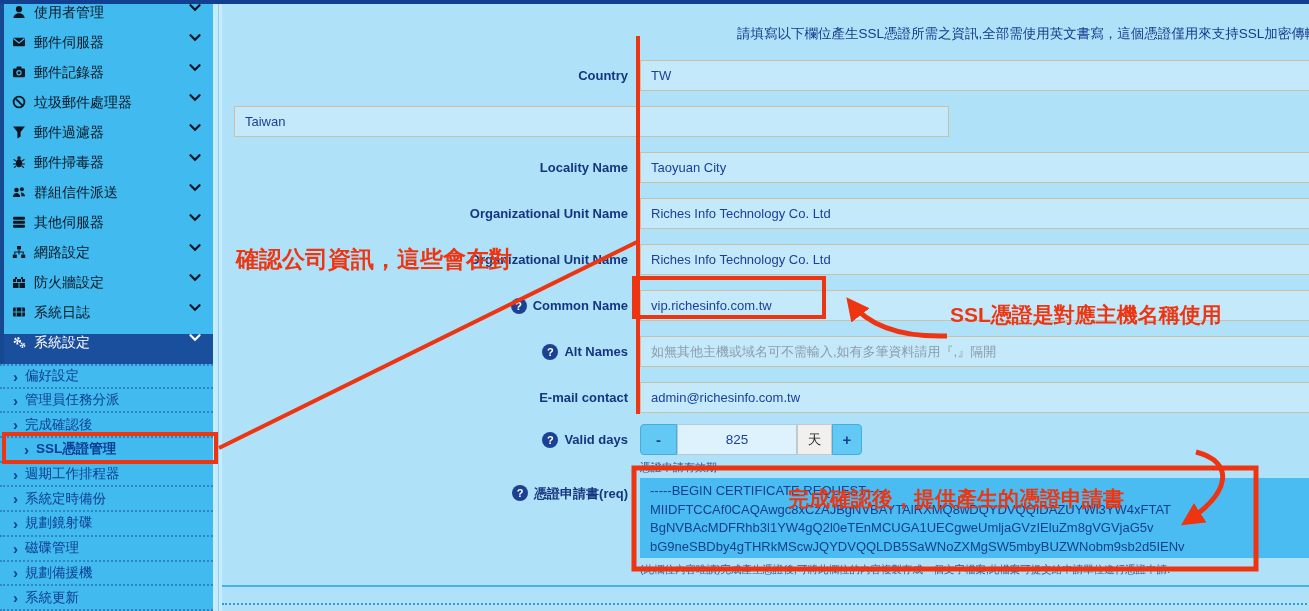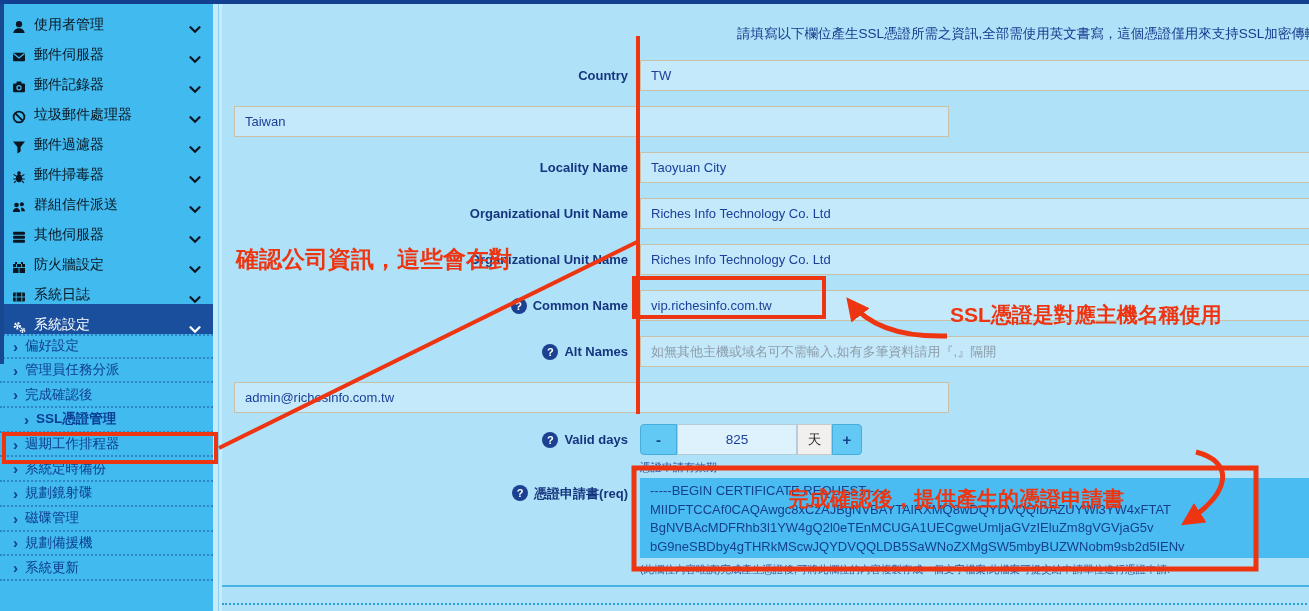--- a/index.html
+++ b/index.html
@@ -7,21 +7,21 @@
     width:1309px;height:611px;overflow:hidden;position:relative;
     background:#c6ebfa;
     font-family:"Liberation Sans","DejaVu Sans",sans-serif;
   }
   
   .top-strip{position:absolute;top:0;left:0;width:1309px;height:4px;background:#123f8f;z-index:6;}
   
   .sidebar{position:absolute;top:4px;left:0;width:213px;height:607px;background:#41baef;z-index:4;}
   .sidebar::before{content:"";position:absolute;left:0;top:0;width:4px;height:360px;background:#16498f;}
   .side-line{position:absolute;left:218px;top:4px;width:1px;height:607px;background:#8bd0ef;z-index:4;}
-  .nav-item{height:30px;display:flex;align-items:flex-end;padding:0 12px 0 11px;gap:8px;
+  .nav-item{height:30px;display:flex;align-items:flex-start;padding:0 12px 0 11px;gap:8px;
     color:#0a1622;font-size:14px;cursor:pointer;box-sizing:border-box;}
   .nav-item .nlabel{flex:1;white-space:nowrap;}
   .nav-item.active{background:#1a4f9e;color:#ffffff;}
   .nicon{width:15px;height:15px;display:inline-flex;align-items:center;justify-content:center;flex:none;}
   .chev{display:inline-flex;flex:none;}
   .sub-item{height:24.7px;display:flex;align-items:center;padding:0 10px 0 13px;gap:7px;
     font-size:13.5px;color:#0d3f92;border-bottom:2px dotted #2f86c4;box-sizing:border-box;cursor:pointer;}
   .sub-item.first{border-top:2px dotted #2f86c4;}
   .sub-item .arrow{font-size:15px;font-weight:bold;line-height:1;}
   .sub-item.active{font-weight:bold;padding-left:24px;color:#0a3e95;}
@@ -182,20 +182,36 @@
     <span class="nlabel">其他伺服器</span>
     <span class="chev">
         <svg width="12" height="8" viewBox="0 0 12 8">
           <path d="M1.5 1.2 6 5.8 10.5 1.2" stroke="#0a1622" stroke-width="2.2" fill="none" stroke-linecap="round"></path>
         </svg>
       </span>
   </div>
   <div class="nav-item">
     <span class="nicon">
         <svg width="14" height="14" viewBox="0 0 14 14">
+          <rect x="5" y="1" width="4" height="3.4" fill="#0a1622"></rect>
+          <rect x="0.8" y="9.6" width="4" height="3.4" fill="#0a1622"></rect>
+          <rect x="9.2" y="9.6" width="4" height="3.4" fill="#0a1622"></rect>
+          <path d="M7 4.4V7M2.8 9.6V7h8.4v2.6M7 7v2.6" stroke="#0a1622" stroke-width="1.1" fill="none"></path>
+        </svg>
+      </span>
+    <span class="nlabel">網路設定</span>
+    <span class="chev">
+        <svg width="12" height="8" viewBox="0 0 12 8">
+          <path d="M1.5 1.2 6 5.8 10.5 1.2" stroke="#0a1622" stroke-width="2.2" fill="none" stroke-linecap="round"></path>
+        </svg>
+      </span>
+  </div>
+  <div class="nav-item">
+    <span class="nicon">
+        <svg width="14" height="14" viewBox="0 0 14 14">
           <path d="M1 13V4h2V2h2v2h4V2h2v2h2v9z" fill="#0a1622"></path>
           <path d="M1 7.5h12M4.5 4v3.5M9.5 4v3.5M7 7.5V13" stroke="#41baef" stroke-width="0.9" fill="none"></path>
         </svg>
       </span>
     <span class="nlabel">防火牆設定</span>
     <span class="chev">
         <svg width="12" height="8" viewBox="0 0 12 8">
           <path d="M1.5 1.2 6 5.8 10.5 1.2" stroke="#0a1622" stroke-width="2.2" fill="none" stroke-linecap="round"></path>
         </svg>
       </span>
@@ -312,20 +328,23 @@
     <input class="fld" value="vip.richesinfo.com.tw" style="">
   </div>
   <div class="row" style="top:332px">
     <div class="lbl">
         <span class="qicon">?</span>
         <span>Alt Names</span>
       </div>
     <input class="fld" placeholder="如無其他主機或域名可不需輸入,如有多筆資料請用『,』隔開" style="">
   </div>
   <div class="row" style="top:378px">
+    <div class="lbl">
+        <span>E-mail contact</span>
+      </div>
     <input class="fld" value="admin@richesinfo.com.tw" style="">
   </div>
   <div class="row" style="top:420px">
     <div class="lbl">
         <span class="qicon">?</span>
         <span>Valid days</span>
       </div>
     <div class="vd-group">
       <button class="vd-btn minus">-</button>
       <input class="vd-input" value="825" style="">

